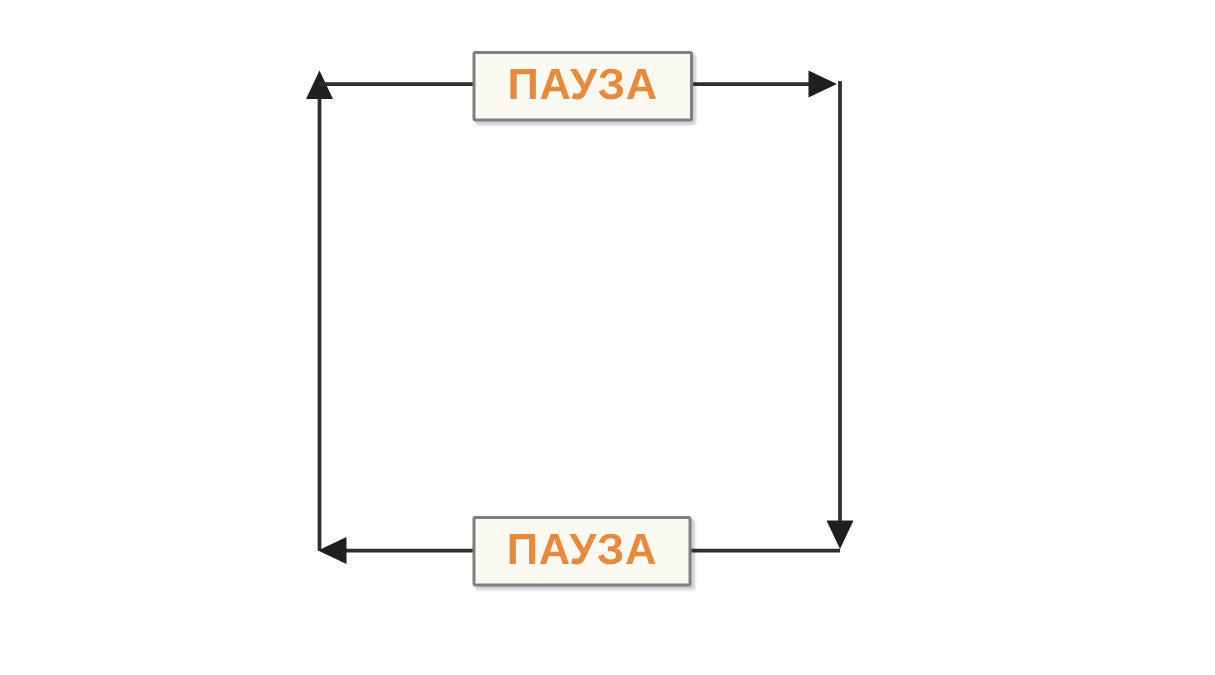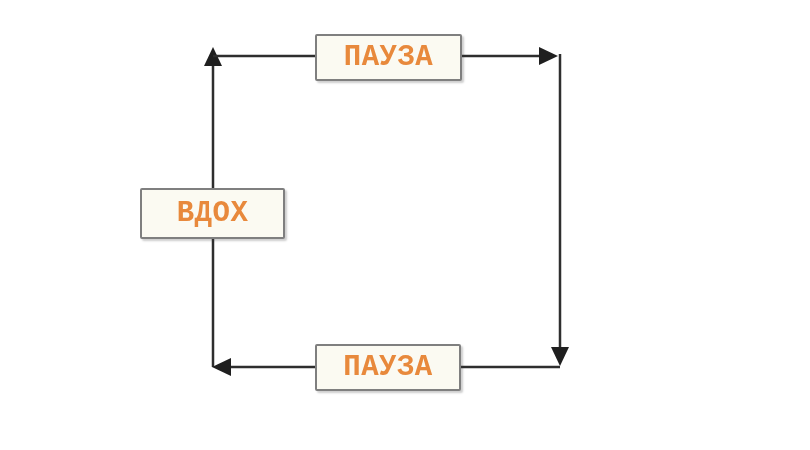--- a/index.html
+++ b/index.html
@@ -6,21 +6,21 @@
     margin: 0;
     padding: 0;
     background: #ffffff;
   }
   .canvas {
     position: relative;
     width: 810px;
     height: 450px;
     background: #ffffff;
     overflow: hidden;
-    font-family: Liberation Mono, monospace;
+    font-family: Liberation Sans, sans-serif;
   }
   .arrow-layer {
     position: absolute;
     left: 0;
     top: 0;
     width: 810px;
     height: 450px;
     z-index: 1;
   }
   .node {
@@ -70,17 +70,14 @@
 
   <div class="node node-pause-top">
     <span class="node-label">ПАУЗА</span>
   </div>
 
 
   <div class="node node-pause-bottom">
     <span class="node-label">ПАУЗА</span>
   </div>
 
-  <div class="node node-inhale">
-    <span class="node-label">ВДОХ</span>
-  </div>
 
 </div>
 
 </body></html>

